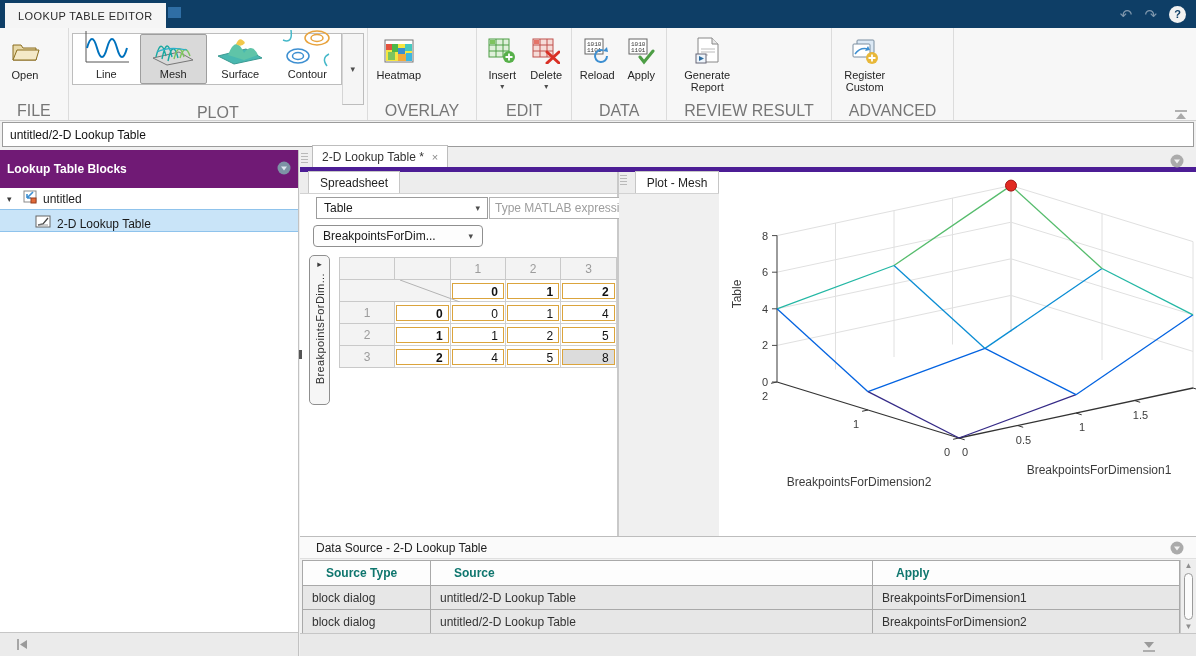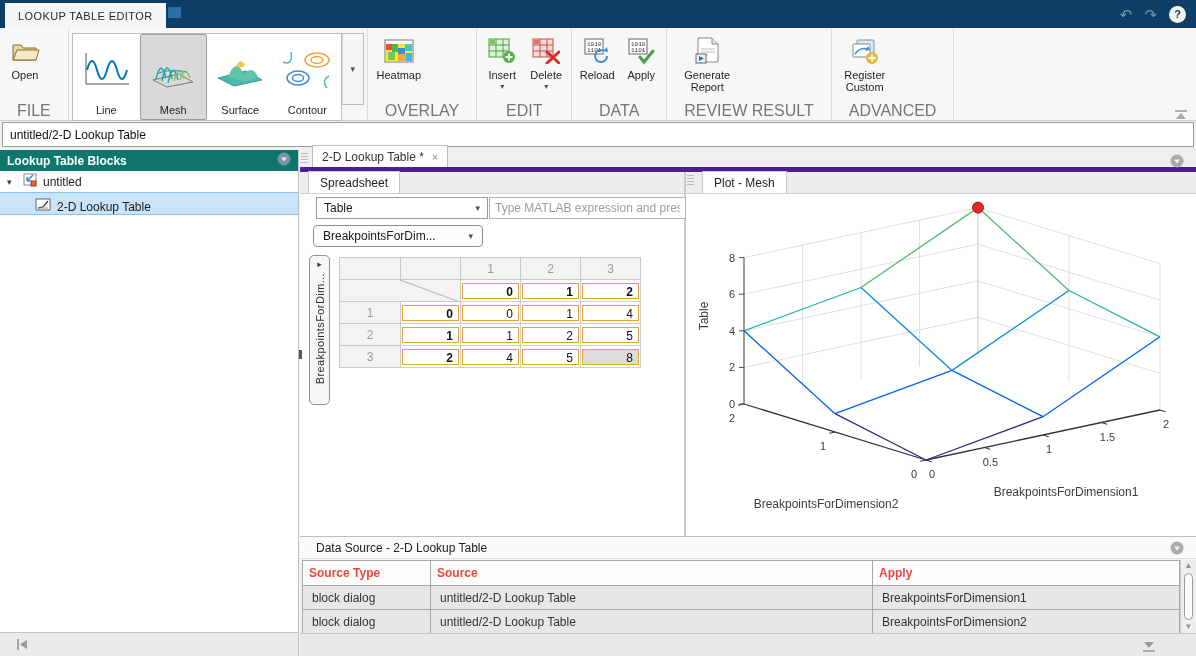--- a/index.html
+++ b/index.html
@@ -19,35 +19,35 @@
   .ribbon { position:absolute; top:28px; left:0; right:0; height:93px; background:#f7f7f7; border-bottom:1px solid #d0d0d0; display:flex; }
   .rgroup { display:flex; flex-direction:column; border-right:1px solid #dcdcdc; }
   .rgroup-content { flex:1; display:flex; align-items:stretch; padding:3px 3px 0; }
   .rgroup-label { height:17px; font-size:16px; color:#767676; text-align:center; line-height:15px; white-space:nowrap; padding:0 17px; }
   .rbtn { width:48px; display:flex; flex-direction:column; align-items:center; padding-top:3px; border:1px solid transparent; border-radius:2px; }
   .rbtn .ricon { height:32px; display:flex; align-items:center; justify-content:center; }
   .rbtn .rlabel { font-size:11px; color:#252525; text-align:center; line-height:12px; margin-top:2px; }
   .rbtn.selected { background:#dcdcdc; border-color:#a9a9a9; }
   .rbtn.narrow { width:44px; }
   .dropcaret { font-size:8px; color:#4d4d4d; line-height:8px; margin-top:2px; }
-  .gallery { display:flex; background:#fff; border:1px solid #bdbdbd; height:88px; margin-top:2px; }
+  .gallery { display:flex; background:#fff; border:1px solid #bdbdbd; height:52px; margin-top:2px; }
   .gitem { width:67px; display:flex; flex-direction:column; align-items:center; justify-content:flex-end; padding-bottom:3px; border:1px solid transparent; }
   .gitem .gicon { flex:1; display:flex; align-items:center; justify-content:center; }
   .gitem .glabel { font-size:11px; color:#252525; }
   .gitem.selected { background:#d9d9d9; border-color:#9e9e9e; border-radius:2px; }
   .gallery-drop { width:22px; height:72px; margin-top:2px; background:#f5f5f5; border:1px solid #bdbdbd; border-left:1px solid #d5d5d5; display:flex; align-items:center; justify-content:center; }
   .ribbon-min { position:absolute; right:8px; top:106px; }
 
   
   .addressbar { position:absolute; top:122px; left:2px; width:1192px; height:25px; }
   .addressbar input { width:100%; height:100%; border:1px solid #9b9b9b; font:12px "Liberation Sans",sans-serif; padding:0 7px; color:#111; background:#fff; }
 
   
   .left-panel { position:absolute; top:150px; left:0; width:299px; bottom:0; background:#fff; border-right:1px solid #c2c2c2; display:flex; flex-direction:column; }
-  .lp-header { height:21px; background:#0f766e; color:#fff; font-size:12px; font-weight:bold; display:flex; align-items:center; padding:0 7px; }
+  .lp-header { height:38px; background:#701a75; color:#fff; font-size:12px; font-weight:bold; display:flex; align-items:center; padding:0 7px; }
   .flex1 { flex:1; }
   .tree { flex:1; font-size:12px; }
   .tree-row1 { height:21px; display:flex; align-items:center; padding-left:7px; gap:5px; }
   .tree-caret { font-size:9px; color:#3c3c3c; width:10px; }
   .tree-row2 { height:23px; display:flex; align-items:flex-end; padding-left:35px; gap:6px; background:#c9e4f8; border-top:1px solid #8fc3ec; border-bottom:1px solid #8fc3ec; }
   .lp-bottom { height:24px; background:#ebebeb; border-top:1px solid #c6c6c6; display:flex; align-items:center; padding-left:16px; }
 
   
   .main { position:absolute; top:150px; left:300px; width:896px; bottom:0; display:flex; flex-direction:column; }
   .tabstrip { height:22px; background:#efefef; border-bottom:5px solid #4c1d95; display:flex; align-items:flex-end; position:relative; flex:none; }
@@ -75,29 +75,29 @@
   .grid { position:absolute; left:39px; top:63px; border-collapse:collapse; font-size:12px; }
   .grid th, .grid td { padding:0; height:22px; }
   .grid th { background:#f3f3f3; border:1px solid #c9c9c9; color:#9c9c9c; font-weight:normal; text-align:center; }
   .grid td { border:1px solid #cfcfcf; background:#fff; }
   .cellbox { margin:1px; border:1px solid #dba43c; height:16px; line-height:16px; text-align:right; padding-right:5px; color:#111; background:#fff; }
   .bcell .cellbox { font-weight:bold; }
   .selcell .cellbox { background:#dcdcdc; }
   .diag-cell { position:relative; }
   .diag-cell svg { position:absolute; left:0; top:0; }
 
-  .plot-pane { flex:1; background:#f0f0f0; display:flex; flex-direction:column; position:relative; }
+  .plot-pane { flex:1; background:#f0f0f0; display:flex; flex-direction:row; position:relative; }
   .plot-content { flex:1; background:#fff; }
 
   
   .ds-panel { height:97px; border-top:1px solid #bdbdbd; background:#f2f2f2; position:relative; flex:none; }
   .ds-title { height:22px; display:flex; align-items:center; padding-left:16px; font-size:12px; color:#222; background:#fafafa; border-bottom:1px solid #e0e0e0; }
   .ds-chevron { position:absolute; right:12px; top:4px; }
   .ds-table { position:absolute; left:2px; top:23px; width:878px; border-collapse:collapse; font-size:12px; table-layout:fixed; }
-  .ds-table th { text-align:left; font-weight:bold; color:#ef4444; background:#fdfdfd; border:1px solid #a9a9a9; height:25px; padding:0 6px; }
+  .ds-table th { text-align:left; font-weight:bold; color:#0f766e; background:#fdfdfd; border:1px solid #a9a9a9; height:25px; padding:0 23px; }
   .ds-table td { background:#e7e7e7; border:1px solid #a9a9a9; height:24px; padding:0 9px; color:#333; overflow:hidden; white-space:nowrap; }
   .ds-sliver { position:absolute; left:2px; top:96px; width:878px; height:4px; background:#e7e7e7; border:1px solid #a9a9a9; }
   .ds-scroll { position:absolute; right:0; top:23px; width:16px; height:73px; background:#eeeeee; border-left:1px solid #c9c9c9; display:flex; flex-direction:column; align-items:center; justify-content:space-between; padding:1px 0; }
   .scroll-arrow { font-size:8px; color:#8f8f8f; line-height:10px; }
   .scroll-thumb { width:9px; flex:1; margin:2px 0; border:1px solid #9a9a9a; border-radius:5px; background:#fcfcfc; }
 
   .bottom-strip { height:23px; background:#e9e9e9; border-top:1px solid #c6c6c6; position:relative; flex:none; }
   .bs-collapse { position:absolute; right:40px; top:5px; }
 </style>
 </head>

